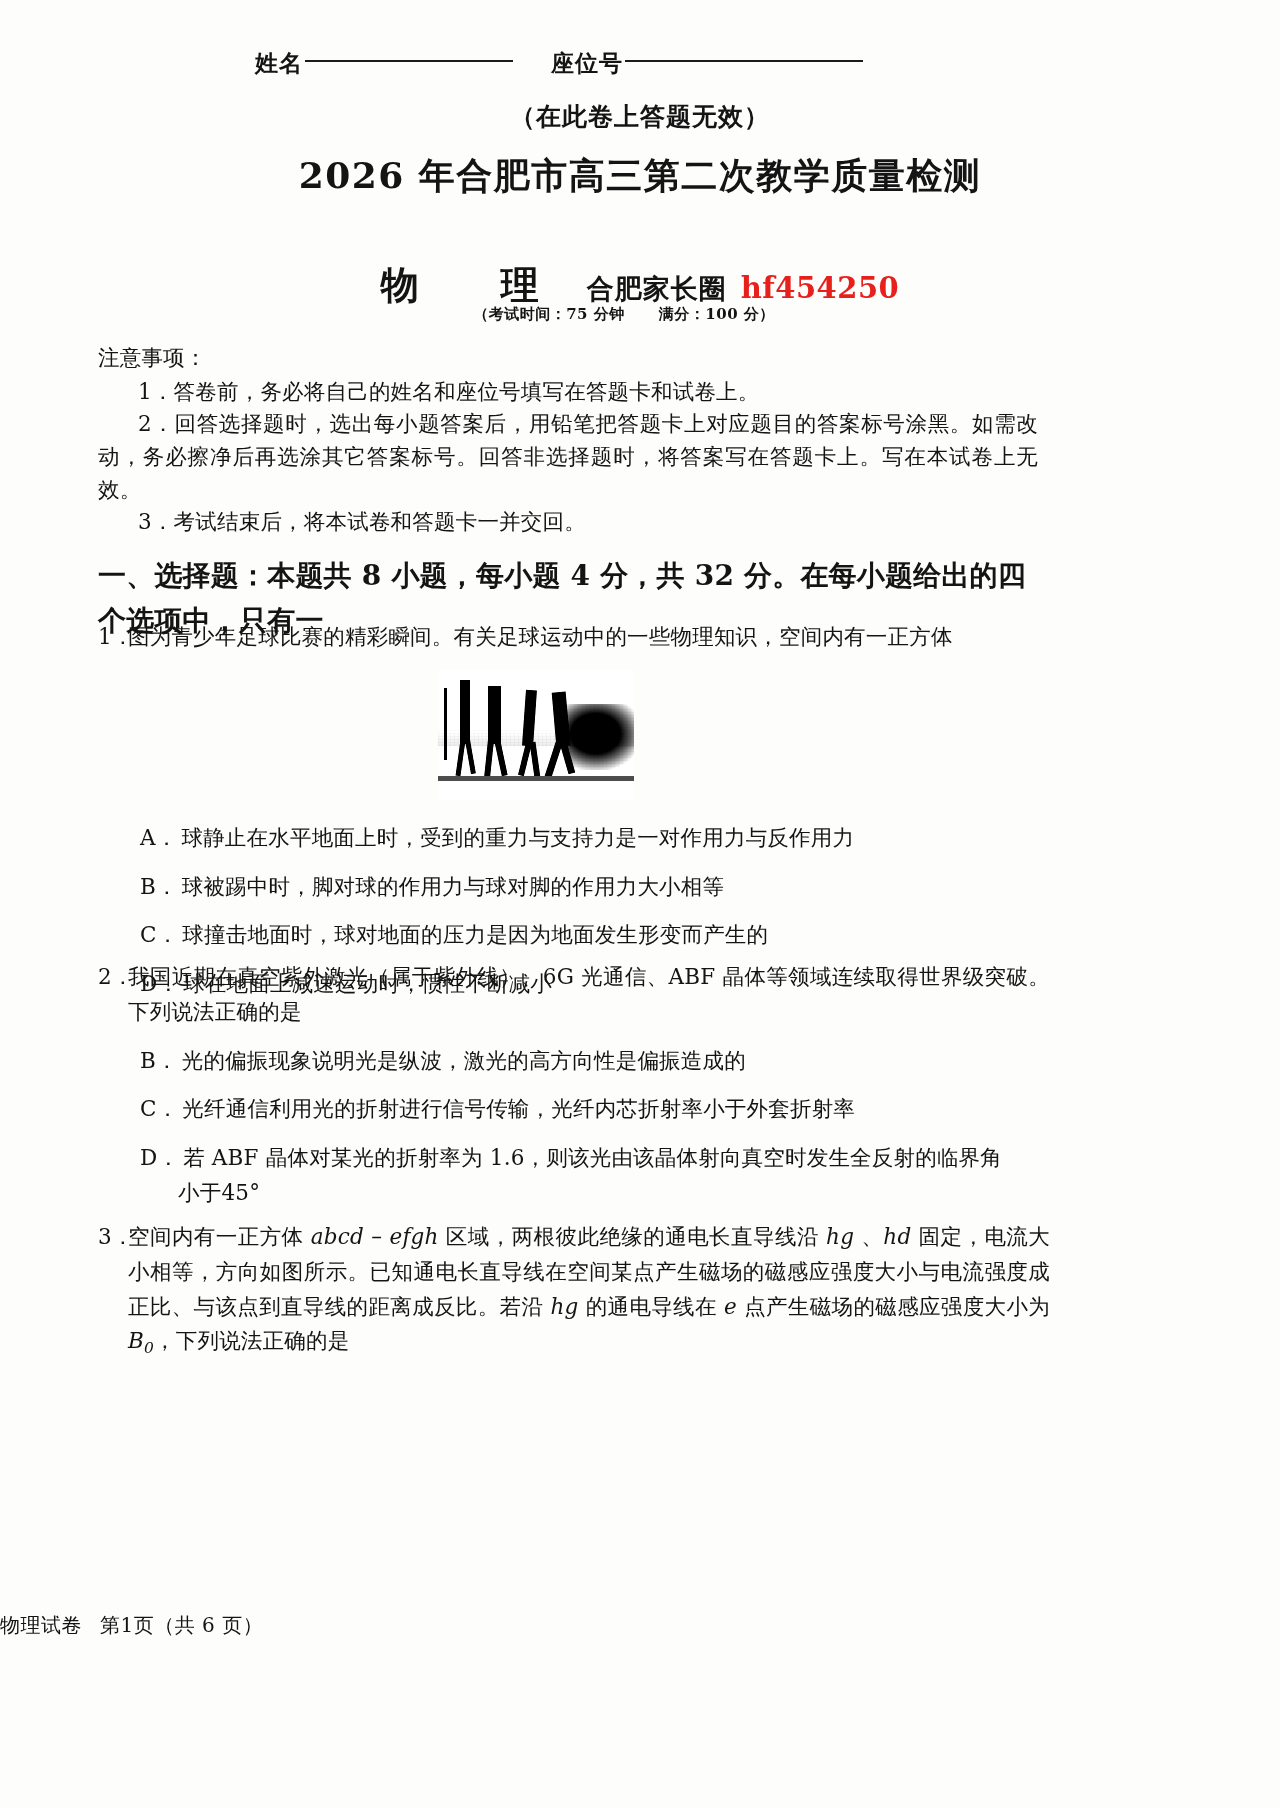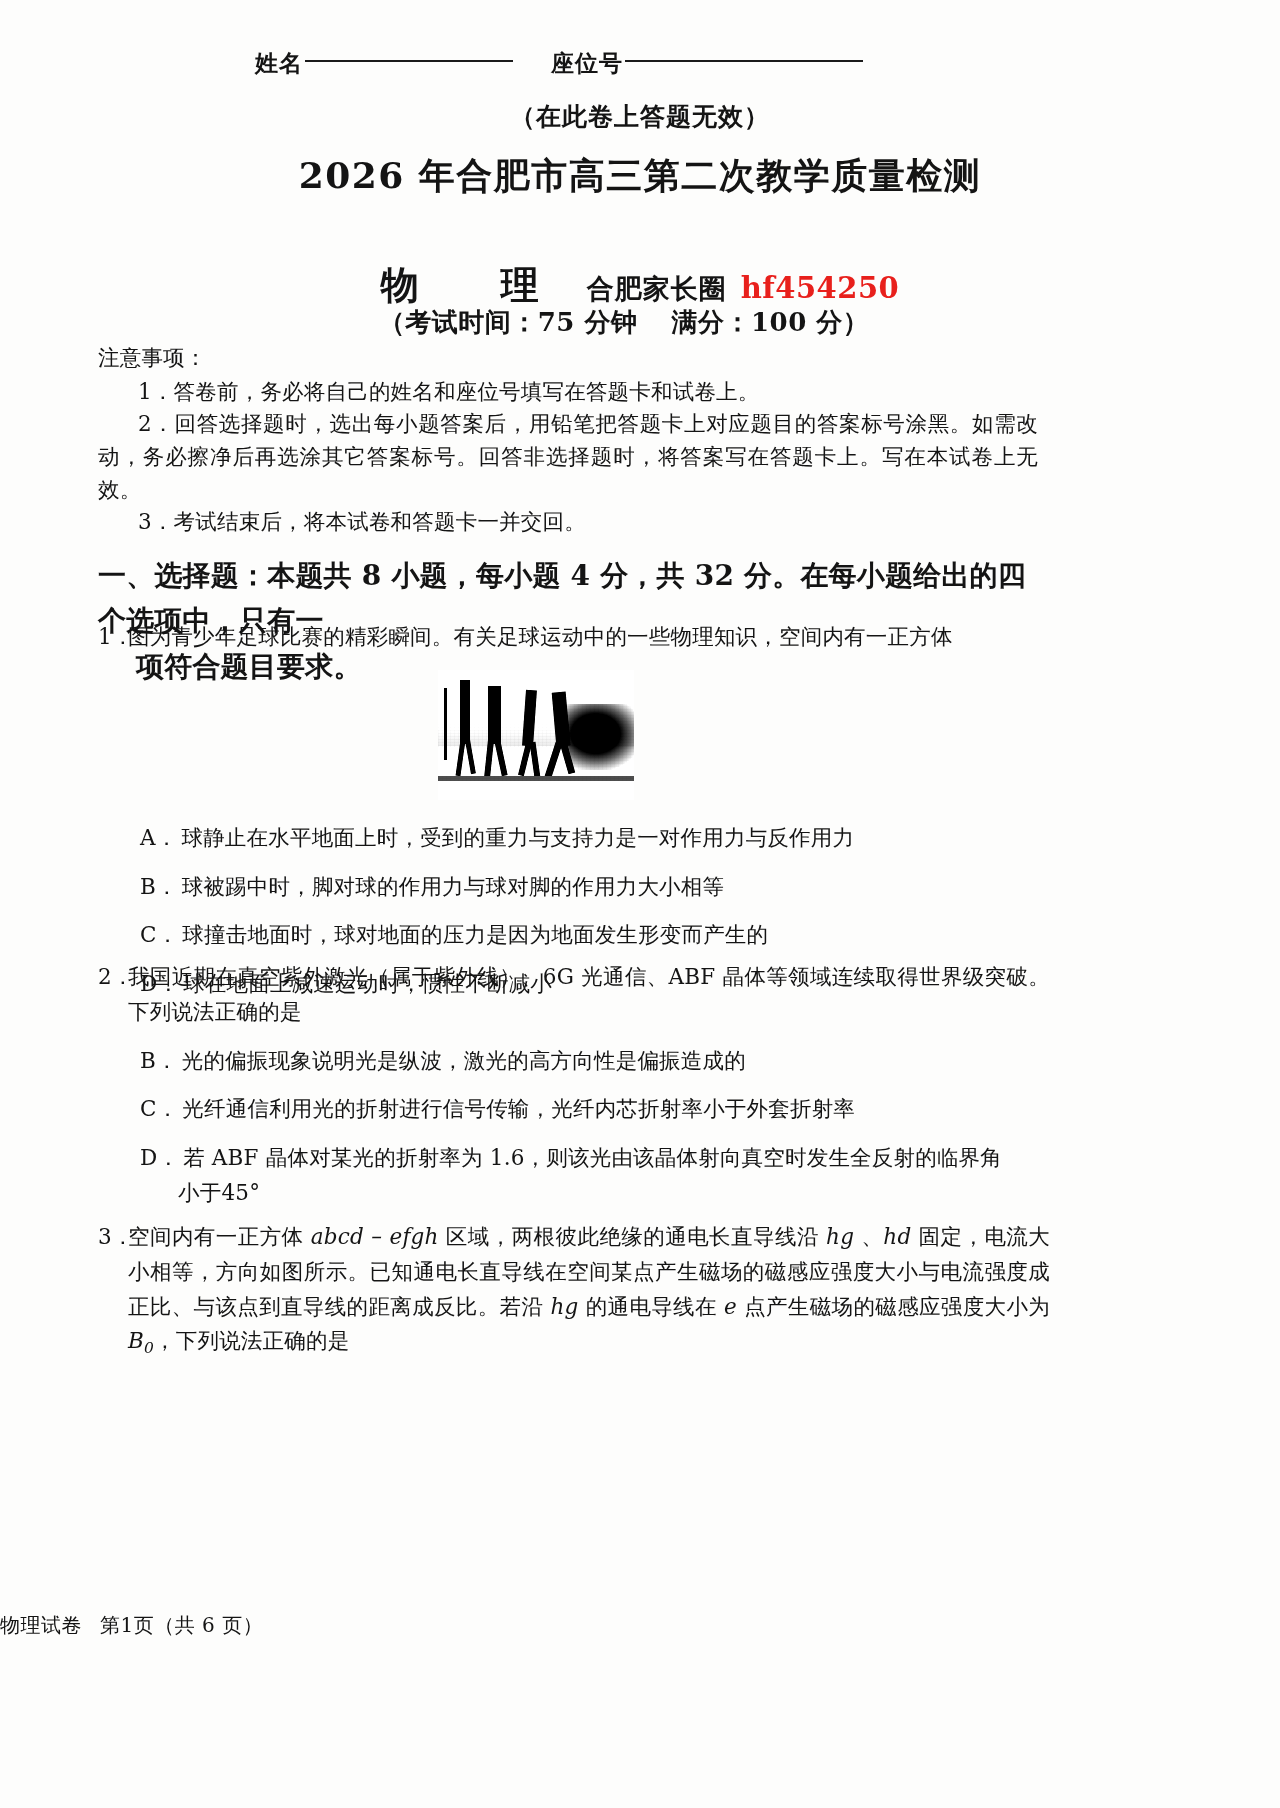--- a/index.html
+++ b/index.html
@@ -95,21 +95,21 @@
     color: #e8201c;
     margin-left: 14px;
     letter-spacing: 0.5px;
     font-family: "DejaVu Serif", "Liberation Serif", serif;
   }
   .exam-info {
     position: absolute;
     top: 305px;
     left: 0; width: 1248px;
     text-align: center;
-    font-size: 26px;
+    font-size: 15px;
     font-weight: 700;
     letter-spacing: 0.5px;
   }
   .exam-info .spacer { display:inline-block; width: 34px; }
 
   
   .notice {
     position: absolute;
     left: 98px;
     top: 342px;
@@ -245,21 +245,20 @@
 
   <div class="notice">
     <p class="notice-title">注意事项：</p>
     <p class="notice-item">1．答卷前，务必将自己的姓名和座位号填写在答题卡和试卷上。</p>
     <p class="notice-item">2．回答选择题时，选出每小题答案后，用铅笔把答题卡上对应题目的答案标号涂黑。如需改动，务必擦净后再选涂其它答案标号。回答非选择题时，将答案写在答题卡上。写在本试卷上无效。</p>
     <p class="notice-item">3．考试结束后，将本试卷和答题卡一并交回。</p>
   </div>
 
   <div class="section-head">
     <span>一、选择题：本题共 8 小题，每小题 4 分，共 32 分。在每小题给出的四个选项中，只有一</span>
-    <span class="cont">项符合题目要求。</span>
   </div>
 
   <div class="q" id="q1">
     <div class="q-stem">
       <span class="q-num">1．</span>
       <span class="q-body">图为青少年足球比赛的精彩瞬间。有关足球运动中的一些物理知识，空间内有一正方体</span>
     </div>
     <div style="height:152px"></div>
     <div class="opt"><span class="olab">A．</span><span>球静止在水平地面上时，受到的重力与支持力是一对作用力与反作用力</span></div>
     <div class="opt"><span class="olab">B．</span><span>球被踢中时，脚对球的作用力与球对脚的作用力大小相等</span></div>

